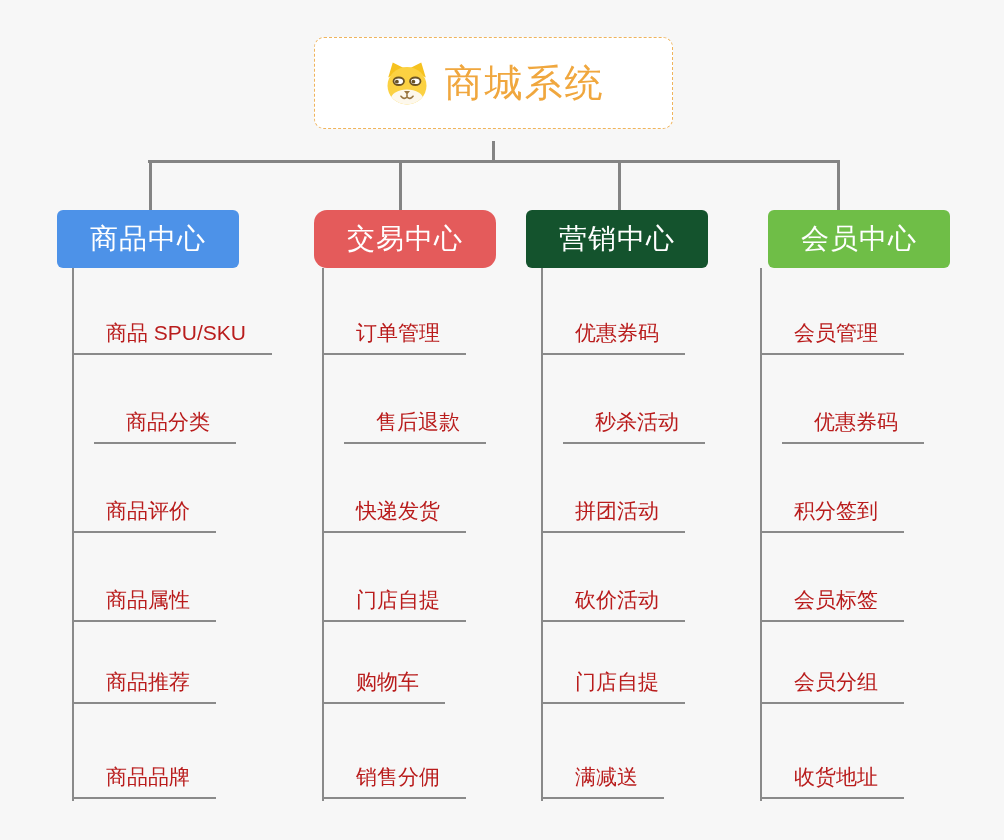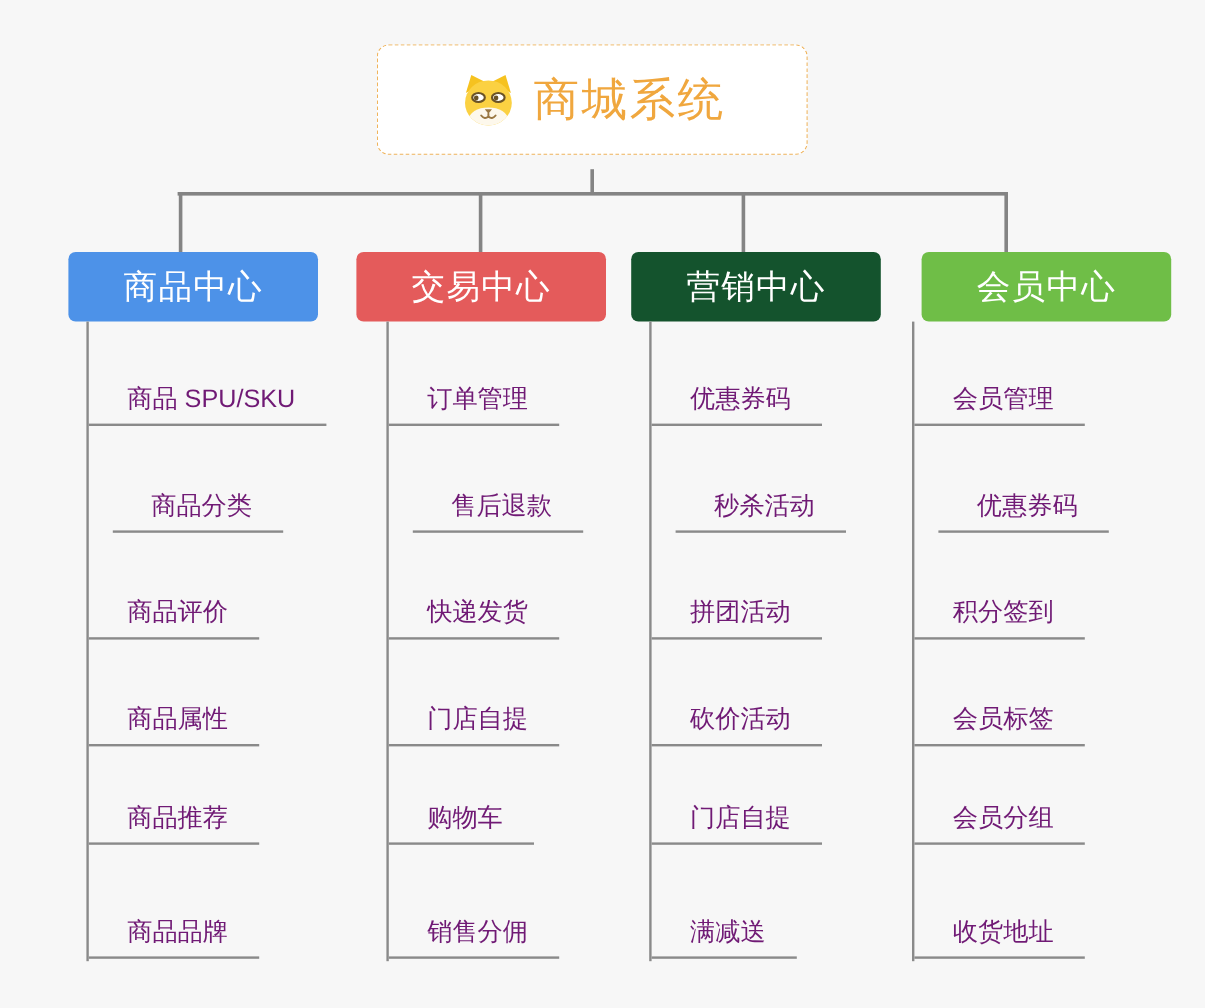--- a/index.html
+++ b/index.html
@@ -30,45 +30,45 @@
   .root-stem   { left: 492px; top: 141px; width: 3px; height: 21px; }
   .trunk       { left: 148px; top: 160px; width: 692px; height: 3px; }
   .drop        { width: 3px; top: 160px; height: 50px; }
   .drop-1 { left: 149px; }
   .drop-2 { left: 399px; }
   .drop-3 { left: 618px; }
   .drop-4 { left: 837px; }
 
   
   .branch-header {
-    position: absolute; top: 210px; width: 208px; height: 58px;
+    position: absolute; top: 210px; width: 182px; height: 58px;
     border-radius: 6px;
     display: flex; align-items: center; justify-content: center;
     color: #ffffff; font-size: 28px; letter-spacing: 1px;
   }
   .bh-1 { left: 57px; }
-  .bh-2 { left: 297px; }
+  .bh-2 { left: 314px; border-radius: 13px; }
   .bh-3 { left: 526px; }
   .bh-4 { left: 745px; margin-left: 23px; }
 
   
   .branch-col {
     position: absolute; top: 268px; height: 533px;
     border-left: 2px solid #8a8a8a;
   }
   .col-1 { left: 72px; }
   .col-2 { left: 322px; }
   .col-3 { left: 541px; }
   .col-4 { left: 760px; }
 
   .leaf {
     position: absolute; left: 0;
     padding: 0 26px 8px 32px;
     border-bottom: 2px solid #8a8a8a;
-    font-size: 21px; color: #701a75;
+    font-size: 21px; color: #b91c1c;
     white-space: nowrap;
     line-height: 25px;
   }
   .leaf-1 { top: 52px; }
   .leaf-2 { top: 141px; margin-left: 20px; }
   .leaf-3 { top: 230px; }
   .leaf-4 { top: 319px; }
   .leaf-5 { top: 401px; }
   .leaf-6 { top: 496px; }
 </style>

